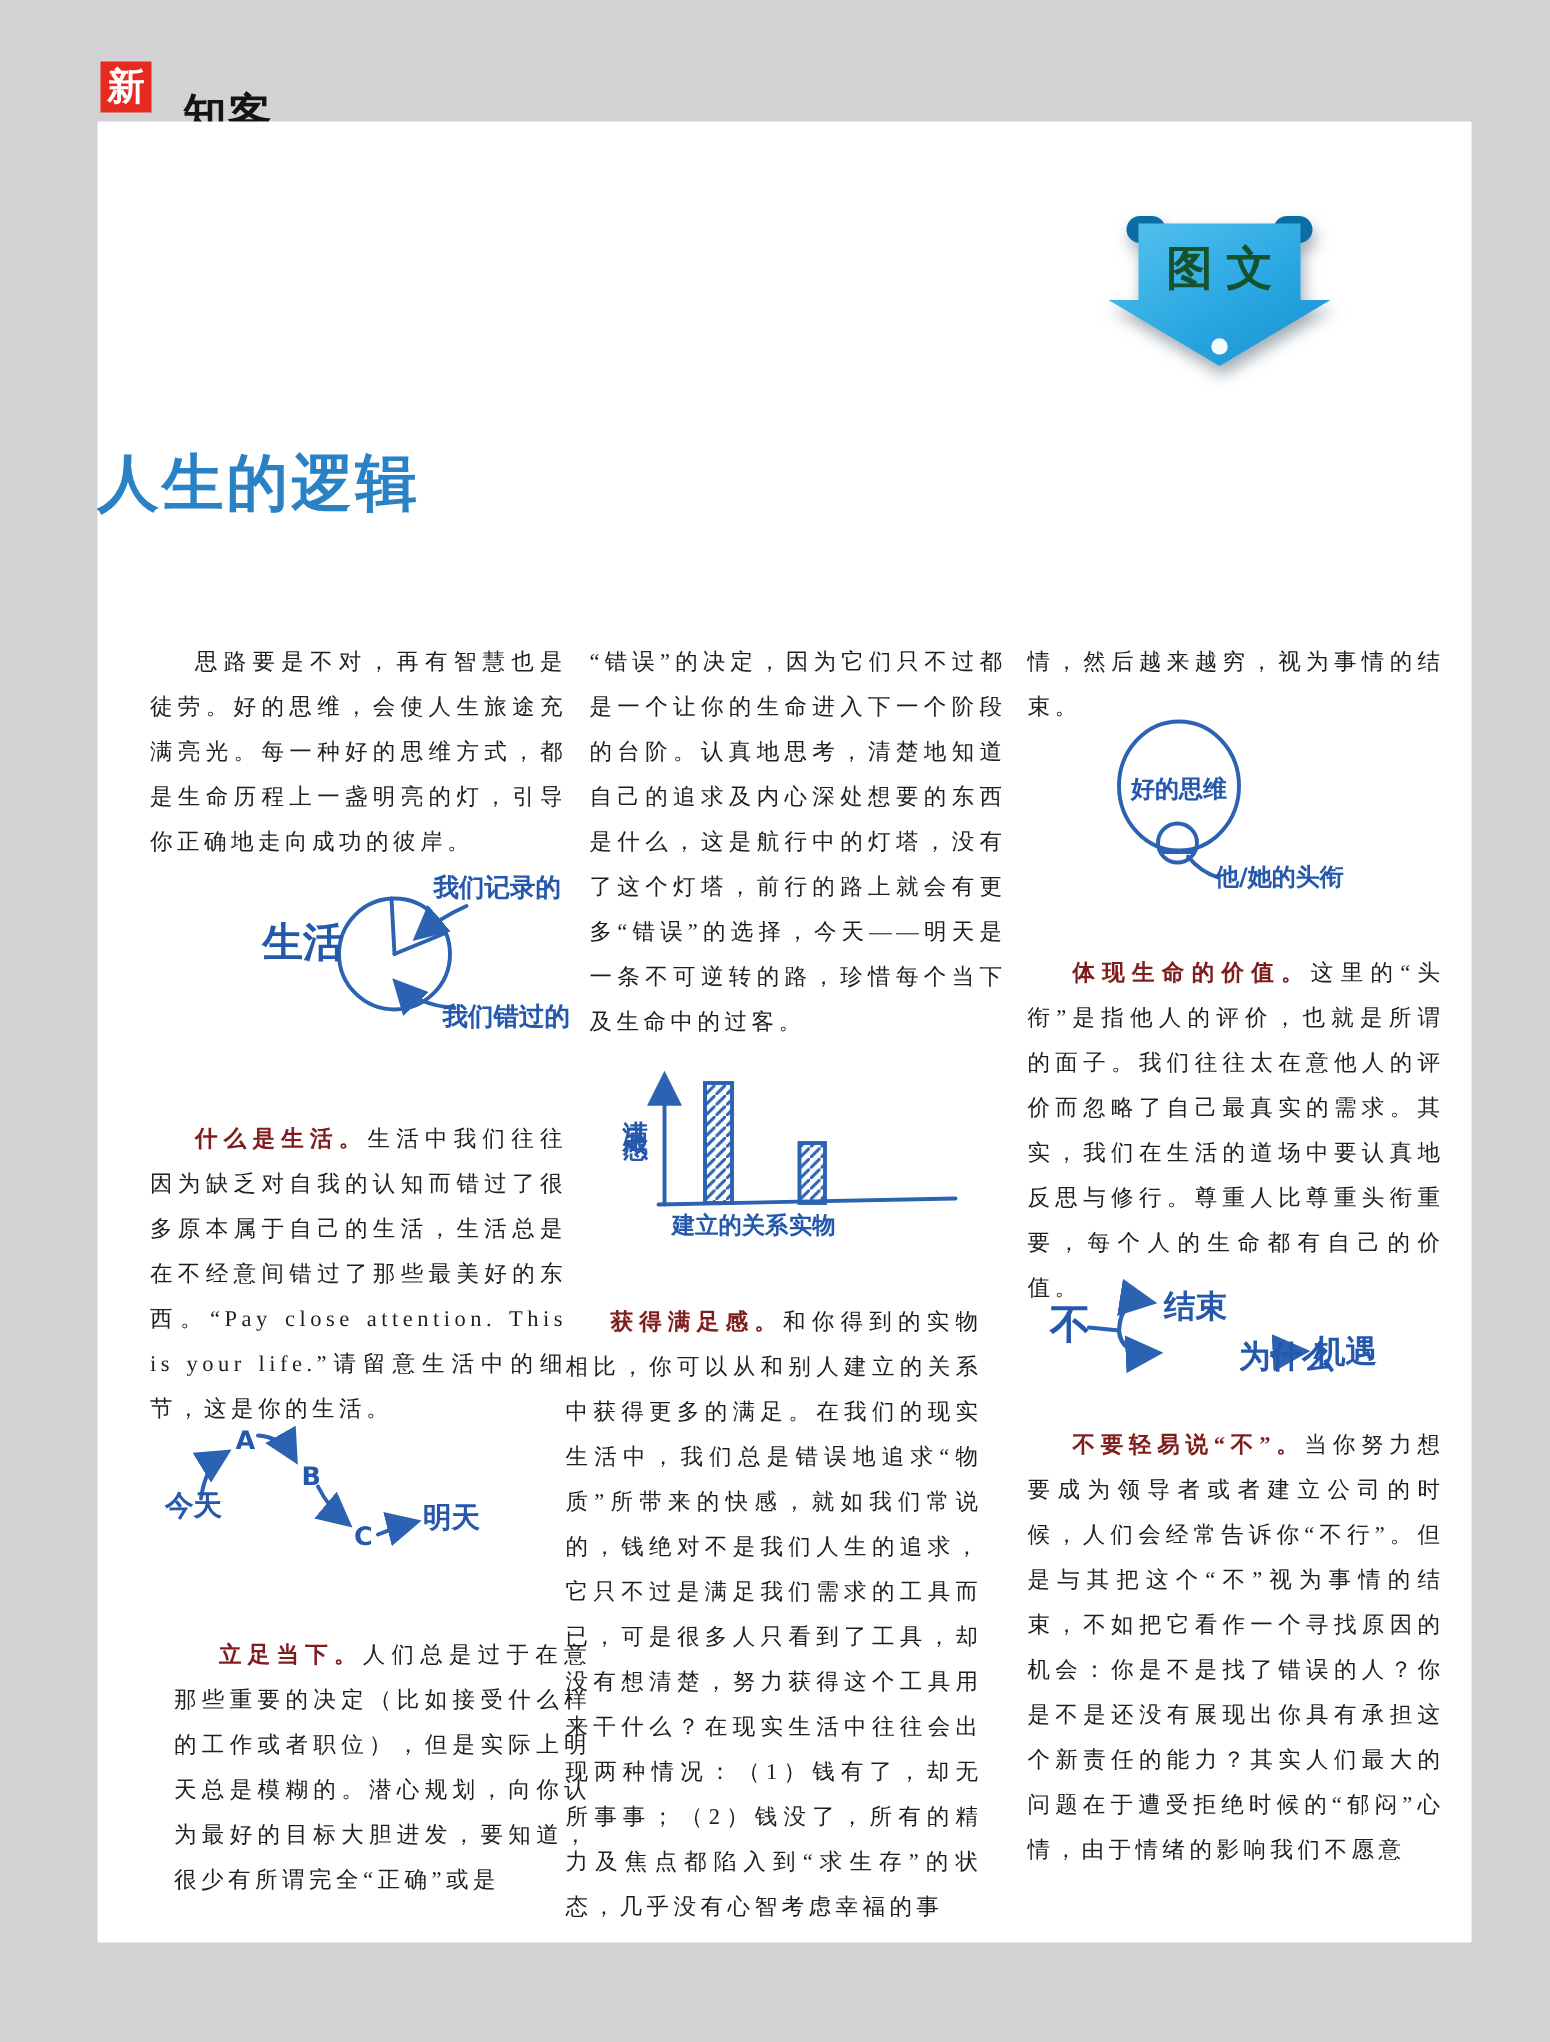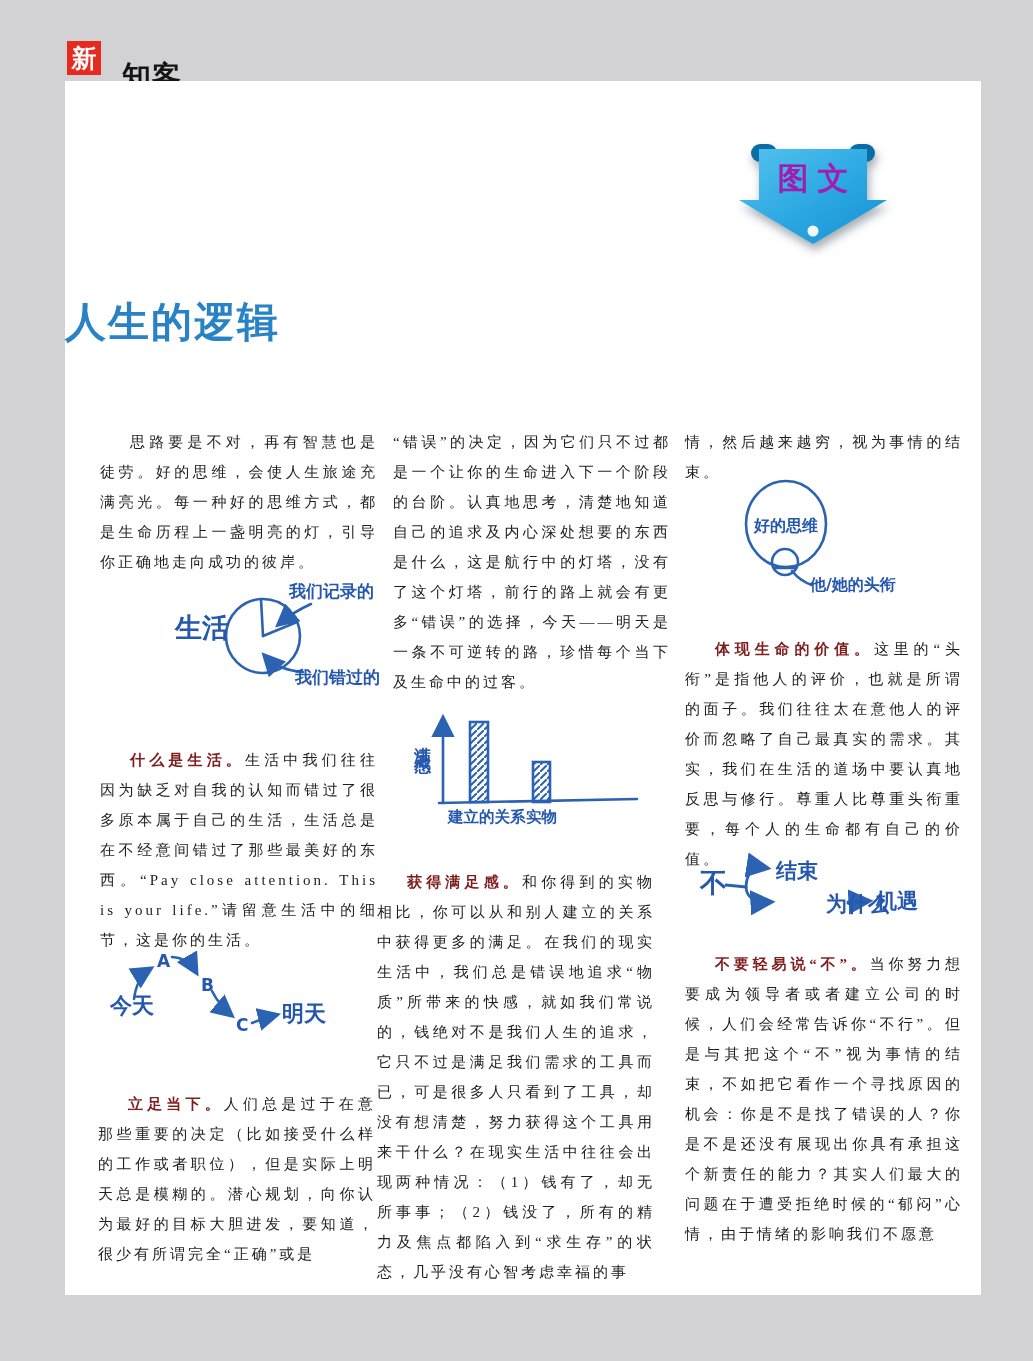--- a/index.html
+++ b/index.html
@@ -21,21 +21,21 @@
     font-weight:bold;letter-spacing:1px;
     font-family:"Liberation Sans","DejaVu Sans",sans-serif;
   }
   
   .paper{position:absolute;left:65px;top:81px;width:916px;height:1214px;background:#ffffff;}
   
   .ribbon{position:absolute;left:672px;top:55px;width:152px;height:112px;}
   .ribbon svg{position:absolute;left:0;top:0;filter:drop-shadow(2px 6px 5px rgba(70,90,105,.5));}
   .ribbon-label{
     position:absolute;left:0;top:22px;width:152px;text-align:center;
-    color:#a21caf;font-size:31px;font-weight:bold;letter-spacing:9px;text-indent:9px;
+    color:#14532d;font-size:31px;font-weight:bold;letter-spacing:9px;text-indent:9px;
     font-family:"Liberation Sans","DejaVu Sans",sans-serif;
   }
   
   .title{
     position:absolute;left:0;top:214px;width:100%;margin:0;text-align:left;
     font-size:41px;font-weight:bold;color:#2a82c6;letter-spacing:2px;
     font-family:"Liberation Sans","DejaVu Sans",sans-serif;
   }
   
   .para{
@@ -47,21 +47,21 @@
   .lead{color:#7f1d1d;font-weight:bold;}
   
   .diag{position:absolute;}
   .diag svg{position:absolute;left:0;top:0;}
   .hw{
     position:absolute;color:#2558ad;font-weight:bold;white-space:nowrap;
     font-family:"DejaVu Sans","Liberation Sans",sans-serif;
   }
   .hw-sm{font-size:16px;}
   .hw-md{font-size:17px;}
-  .hw-lg{font-size:22px;}
+  .hw-lg{font-size:19px;}
   .hw-vert{writing-mode:vertical-rl;letter-spacing:5px;}
 </style>
 </head>
 <body>
 
 <div class="stage">
 
   <div>
     <span class="logo-square">新</span>
     <span class="logo-text">知客</span>
@@ -126,21 +126,21 @@
           <path d="M152,78 Q164,73 176,70" marker-end="url(#ah2)"></path>
         </g>
       </svg>
       <span class="hw hw-lg" style="left:10px;top:46px;">今天</span>
       <span class="hw hw-md" style="left:57px;top:6px;">A</span>
       <span class="hw hw-md" style="left:101px;top:30px;">B</span>
       <span class="hw hw-md" style="left:136px;top:70px;">C</span>
       <span class="hw hw-lg" style="left:182px;top:54px;">明天</span>
     </div>
 
-    <p class="para indent" style="left:21px;top:996px;"><span class="lead">立足当下。</span><span>人们总是过于在意那些重要的决定（比如接受什么样的工作或者职位），但是实际上明天总是模糊的。潜心规划，向你认为最好的目标大胆进发，要知道，很少有所谓完全“正确”或是</span></p>
+    <p class="para indent" style="left:39px;top:996px;"><span class="lead">立足当下。</span><span>人们总是过于在意那些重要的决定（比如接受什么样的工作或者职位），但是实际上明天总是模糊的。潜心规划，向你认为最好的目标大胆进发，要知道，很少有所谓完全“正确”或是</span></p>
 
     <p class="para" style="left:316px;top:334px;">“错误”的决定，因为它们只不过都是一个让你的生命进入下一个阶段的台阶。认真地思考，清楚地知道自己的追求及内心深处想要的东西是什么，这是航行中的灯塔，没有了这个灯塔，前行的路上就会有更多“错误”的选择，今天——明天是一条不可逆转的路，珍惜每个当下及生命中的过客。</p>
 
     <div class="diag" style="left:335px;top:614px;width:260px;height:155px;">
       <svg width="260" height="155" viewBox="0 0 260 155">
         <defs>
           <marker id="ah3" markerWidth="9" markerHeight="9" refX="7" refY="4.5" orient="auto">
             <path d="M0,0 L9,4.5 L0,9 Z" fill="#2b62b2"></path>
           </marker>
           <pattern id="hatch" width="7" height="7" patternUnits="userSpaceOnUse">

